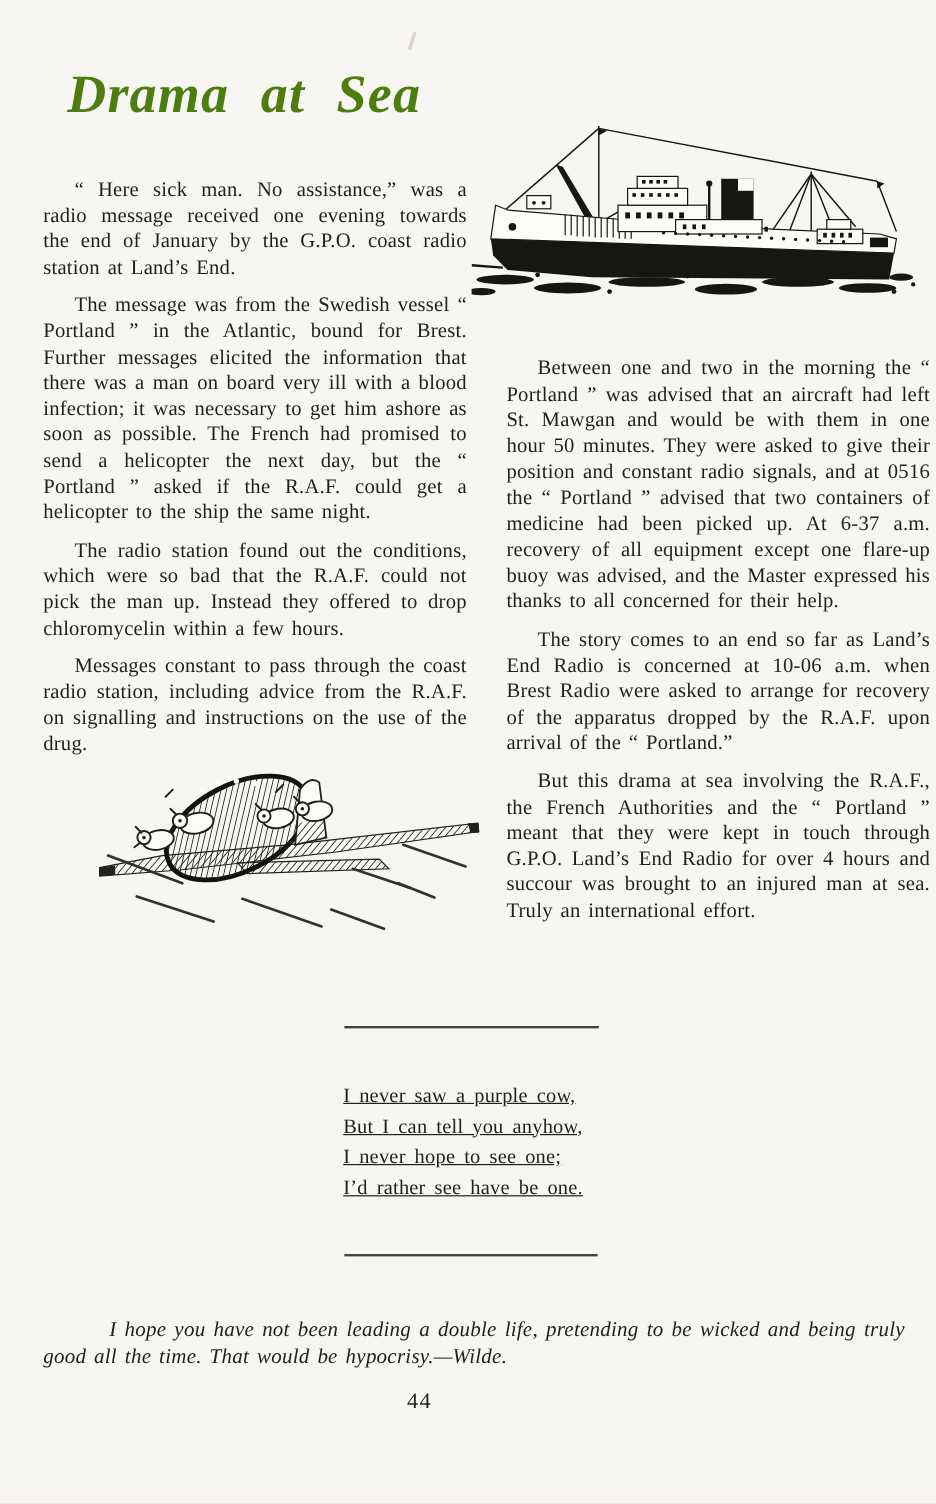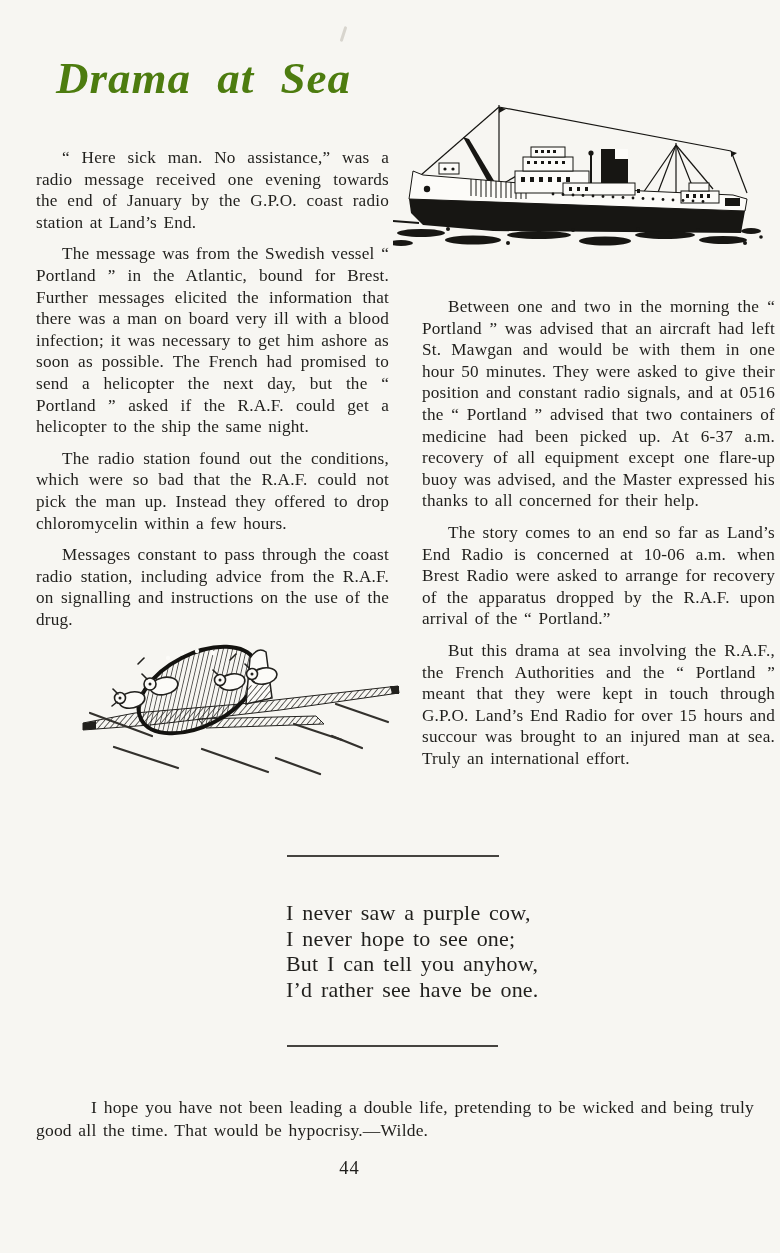--- a/index.html
+++ b/index.html
@@ -27,28 +27,28 @@
   }
   .col-left{left:36px;top:147px;}
   .col-right{left:392px;top:296px;margin-left:30px;}
   .ship{position:absolute;left:393px;top:93px;width:372px;height:158px;}
   .plane{position:absolute;left:80px;top:616px;width:330px;height:175px;}
   .rule{position:absolute;height:2px;background:#45433f;}
   .rule-top{left:287px;top:855px;width:212px;}
   .rule-bottom{left:287px;top:1045px;width:211px;}
   .poem{
     position:absolute;left:286px;top:900px;
-    font-size:22px;line-height:25.5px;
-    word-spacing:3px;letter-spacing:.2px;
+    font-size:17px;line-height:25.5px;
+    word-spacing:3px;letter-spacing:.2px;text-decoration:underline;
   }
   .quote{
     position:absolute;left:36px;top:1096px;width:718px;margin:0;
     font-size:17.5px;line-height:23px;
     text-align:justify;text-indent:55px;
-    word-spacing:2px;letter-spacing:.2px;
+    word-spacing:2px;letter-spacing:.2px;font-style:italic;
   }
   .page-number{
     position:absolute;left:0;top:1158px;width:699px;
     text-align:center;font-size:18.5px;letter-spacing:1px;
   }
   .smudge{
     position:absolute;left:342px;top:26px;width:3px;height:16px;
     background:#d8d5ce;transform:rotate(18deg);border-radius:2px;
   }
 </style>
@@ -189,21 +189,21 @@
   <div class="col col-left">
     <p>“ Here sick man.  No assistance,” was a radio message received one evening towards the end of January by the G.P.O. coast radio station at Land’s End.</p>
     <p>The message was from the Swedish vessel “ Portland ” in the Atlantic, bound for Brest.  Further messages elicited the information that there was a man on board very ill with a blood infection; it was necessary to get him ashore as soon as possible.  The French had promised to send a helicopter the next day, but the “ Portland ” asked if the R.A.F. could get a helicopter to the ship the same night.</p>
     <p>The radio station found out the conditions, which were so bad that the R.A.F. could not pick the man up.  Instead they offered to drop chloromycelin within a few hours.</p>
     <p>Messages constant to pass through the coast radio station, including advice from the R.A.F. on signalling and instructions on the use of the drug.</p>
   </div>
 
   <div class="col col-right">
     <p>Between one and two in the morning the “ Portland ” was advised that an aircraft had left St. Mawgan and would be with them in one hour 50 minutes.  They were asked to give their position and constant radio signals, and at 0516 the “ Portland ” advised that two containers of medicine had been picked up.  At 6-37 a.m. recovery of all equipment except one flare-up buoy was advised, and the Master expressed his thanks to all concerned for their help.</p>
     <p>The story comes to an end so far as Land’s End Radio is concerned at 10-06 a.m. when Brest Radio were asked to arrange for recovery of the apparatus dropped by the R.A.F. upon arrival of the “ Portland.”</p>
-    <p>But this drama at sea involving the R.A.F., the French Authorities and the “ Portland ” meant that they were kept in touch through G.P.O. Land’s End Radio for over 15 hours and succour was brought to an injured man at sea. Truly an international effort.</p>
+    <p>But this drama at sea involving the R.A.F., the French Authorities and the “ Portland ” meant that they were kept in touch through G.P.O. Land’s End Radio for over 4 hours and succour was brought to an injured man at sea. Truly an international effort.</p>
   </div>
 
   <svg class="plane" viewBox="0 0 330 175" aria-hidden="true">
     <defs>
       <pattern id="hatch" width="4.5" height="4.5" patternUnits="userSpaceOnUse" patternTransform="rotate(40)">
         <line x1="0" y1="0" x2="0" y2="4.5" stroke="#22211e" stroke-width="1.4"></line>
       </pattern>
     </defs>
 
     <path d="M3,107 L55,97 L160,88 L318,70 L319,77 L200,94 L70,109 L3,114 Z" fill="url(#hatch)" stroke="#22211e" stroke-width="1"></path>
@@ -258,22 +258,22 @@
       <line x1="196" y1="142" x2="240" y2="158"></line>
       <line x1="214" y1="108" x2="262" y2="124"></line>
       <line x1="252" y1="120" x2="282" y2="132"></line>
       <line x1="256" y1="88" x2="308" y2="106"></line>
     </g>
   </svg>
 
   <div class="rule rule-top"></div>
   <div class="poem">
     <div>I never saw a purple cow,</div>
+    <div>But I can tell you anyhow,</div>
     <div>I never hope to see one;</div>
-    <div>But I can tell you anyhow,</div>
     <div>I’d rather see have be one.</div>
   </div>
   <div class="rule rule-bottom"></div>
 
   <p class="quote">I hope you have not been leading a double life, pretending to be wicked and being truly good all the time.  That would be hypocrisy.—Wilde.</p>
 
   <div class="page-number">44</div>
 
 </div>
 

